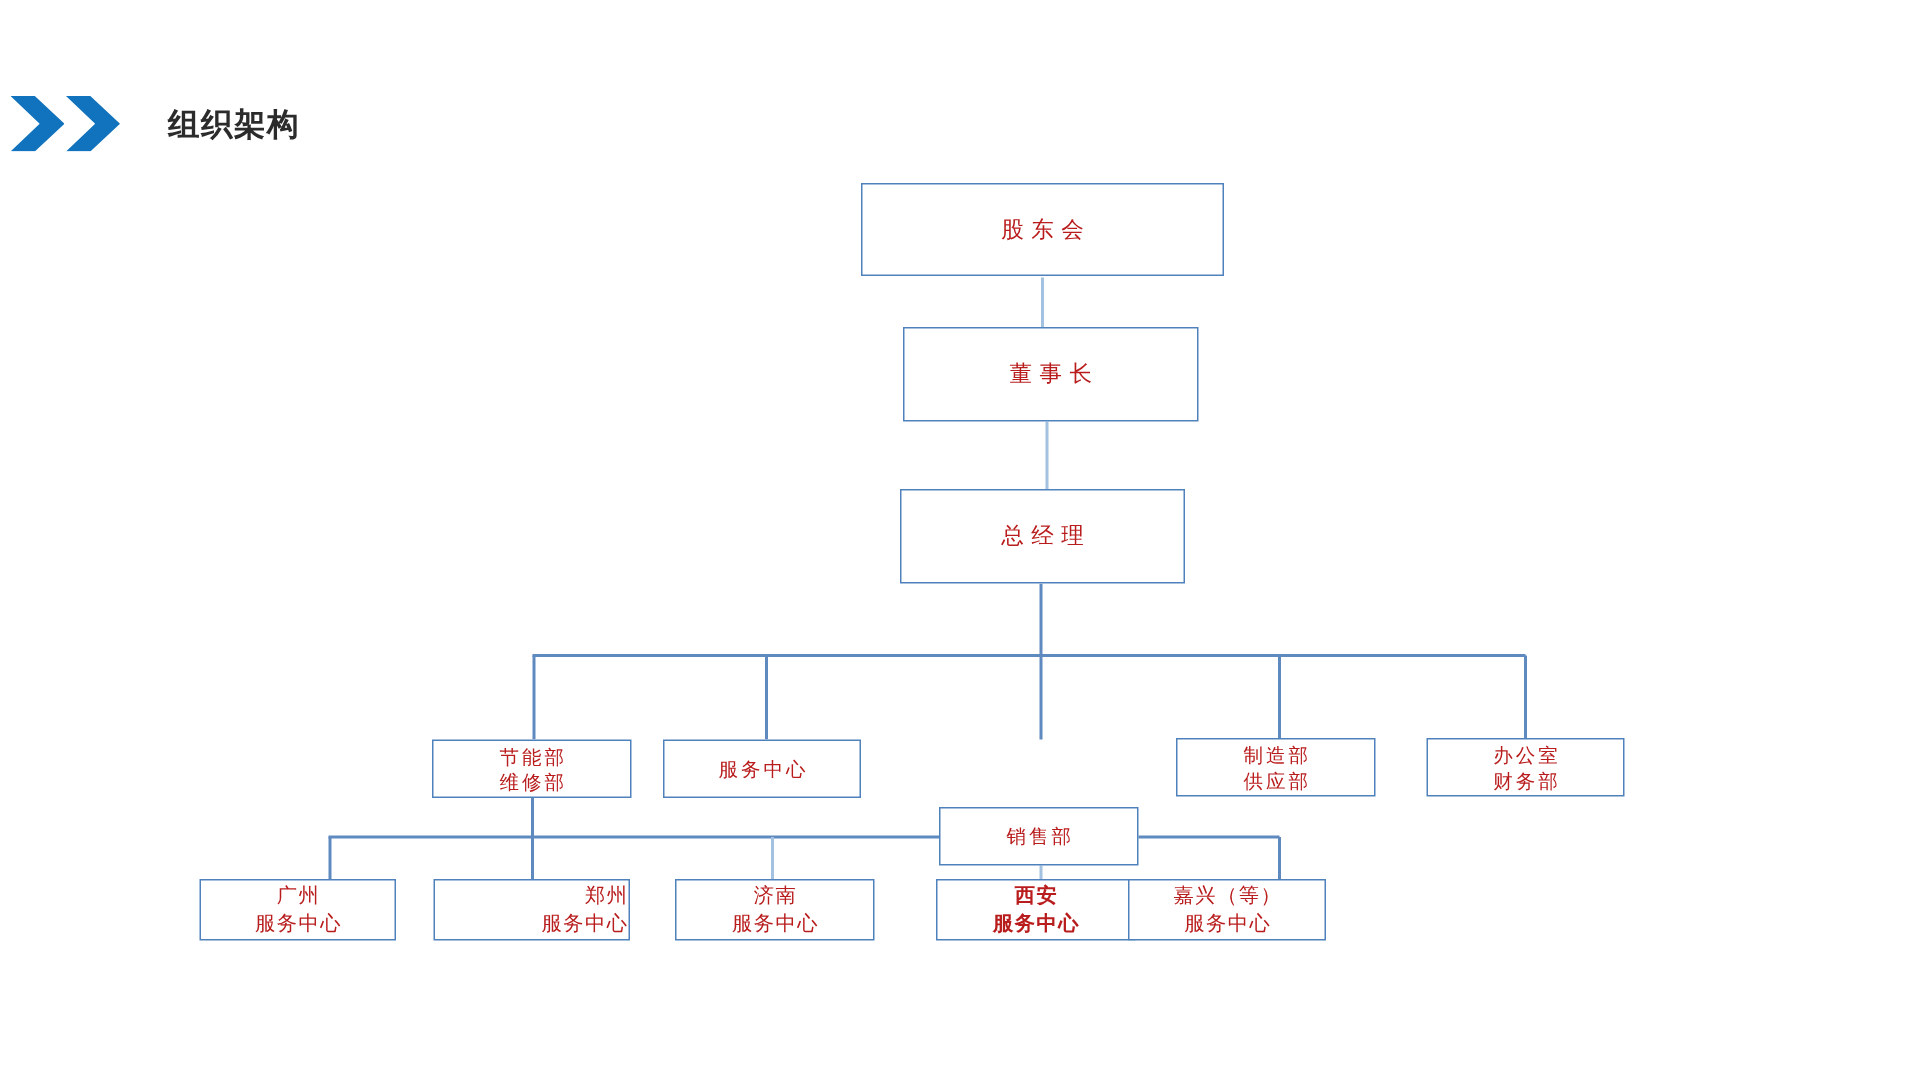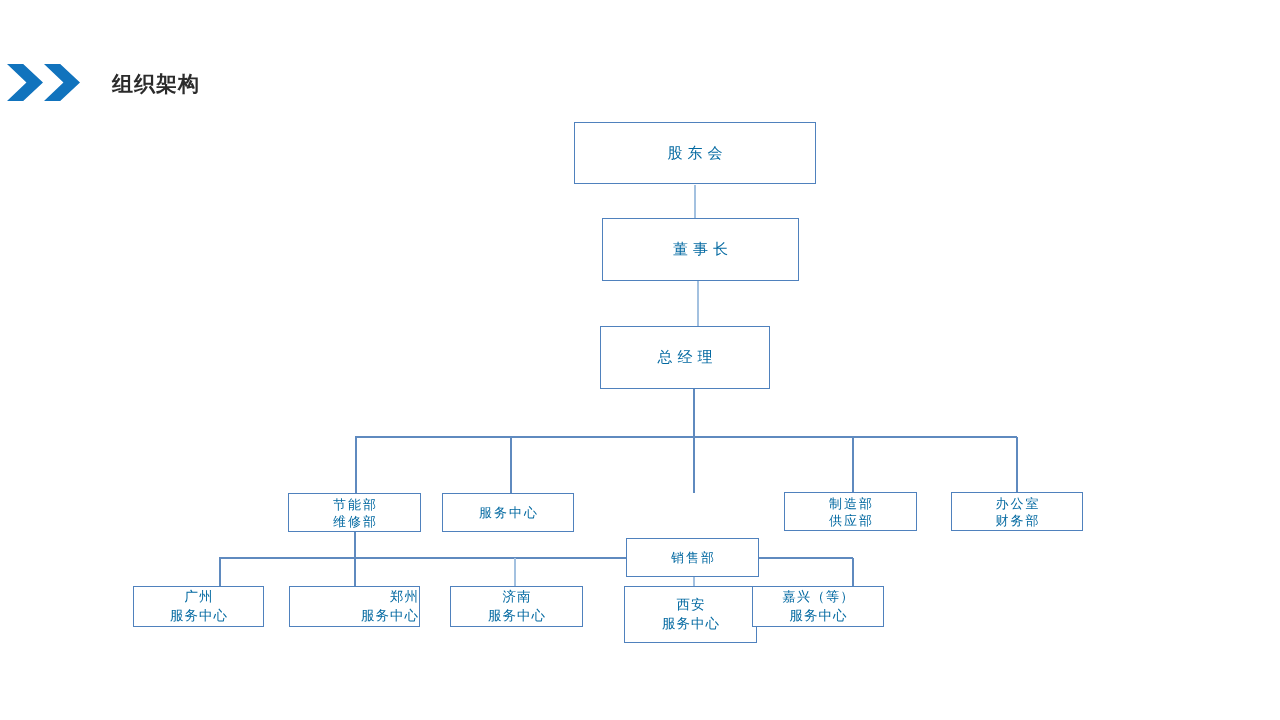--- a/index.html
+++ b/index.html
@@ -34,21 +34,21 @@
     color: #2b2b2b;
     letter-spacing: 1px;
     line-height: 26px;
   }
   
   .node {
     position: absolute;
     box-sizing: border-box;
     border: 1.5px solid #4f81bd;
     background: #ffffff;
-    color: #0369a1;
+    color: #b91c1c;
     display: flex;
     flex-direction: column;
     align-items: center;
     justify-content: center;
     text-align: center;
   }
   .node.lvl-top { font-size: 15px; letter-spacing: 5px; text-indent: 5px; }
   .node.lvl-dept { font-size: 13px; letter-spacing: 2px; text-indent: 2px; line-height: 17px; }
   .node.lvl-center { font-size: 13.5px; letter-spacing: 1px; text-indent: 1px; line-height: 18.5px; }
   
@@ -85,21 +85,21 @@
   <div class="line v" style="left:852px; top:558px; height:28px;"></div>
 
   <div class="node lvl-top" style="left:574px; top:122px; width:242px; height:62px;">
     <span>股东会</span>
   </div>
 
   <div class="node lvl-top" style="left:602px; top:218px; width:197px; height:63px;">
     <span>董事长</span>
   </div>
 
-  <div class="node lvl-top" style="left:600px; top:326px; width:170px; height:63px;">
+  <div class="node lvl-top" style="left:600px; top:326px; width:190px; height:63px;">
     <span>总经理</span>
   </div>
 
   <div class="node lvl-dept" style="left:288px; top:493px; width:133px; height:39px;">
     <span>节能部</span>
     <span>维修部</span>
   </div>
 
   <div class="node lvl-dept" style="left:442px; top:493px; width:132px; height:39px;">
     <span>服务中心</span>
@@ -127,21 +127,21 @@
   <div class="node lvl-center" style="left:289px; top:586px; width:131px; height:41px;align-items:flex-end;">
     <span>郑州</span>
     <span>服务中心</span>
   </div>
 
   <div class="node lvl-center" style="left:450px; top:586px; width:133px; height:41px;">
     <span>济南</span>
     <span>服务中心</span>
   </div>
 
-  <div class="node lvl-center" style="left:624px; top:586px; width:133px; height:57px;">
+  <div class="node lvl-center" style="left:624px; top:586px; width:133px; height:41px;font-weight:bold;">
     <span>西安</span>
     <span>服务中心</span>
   </div>
 
   <div class="node lvl-center" style="left:752px; top:586px; width:132px; height:41px;">
     <span>嘉兴（等）</span>
     <span>服务中心</span>
   </div>
 
 </div>

